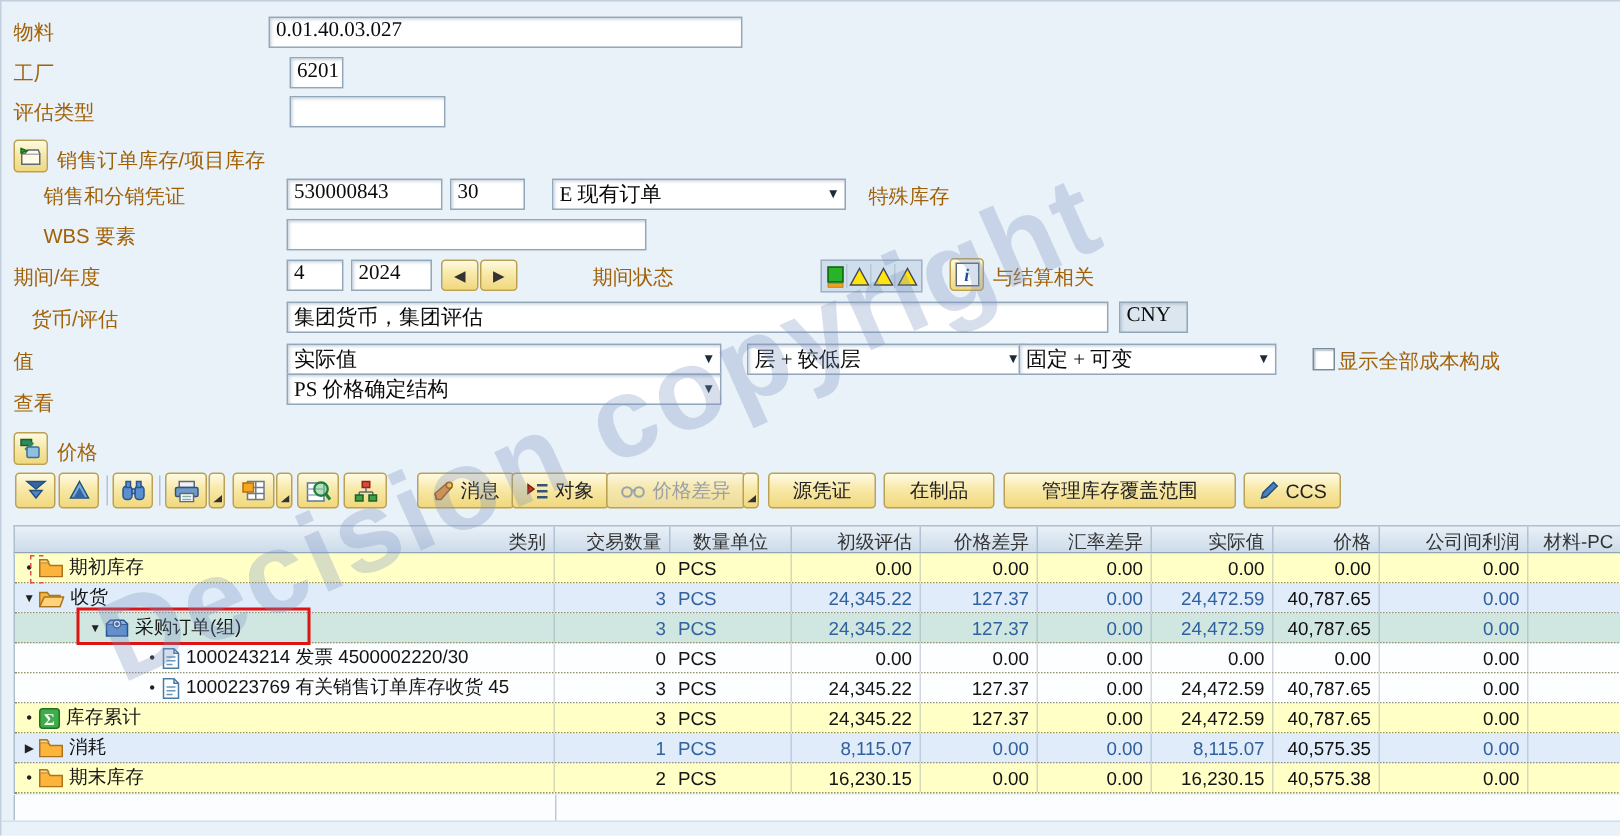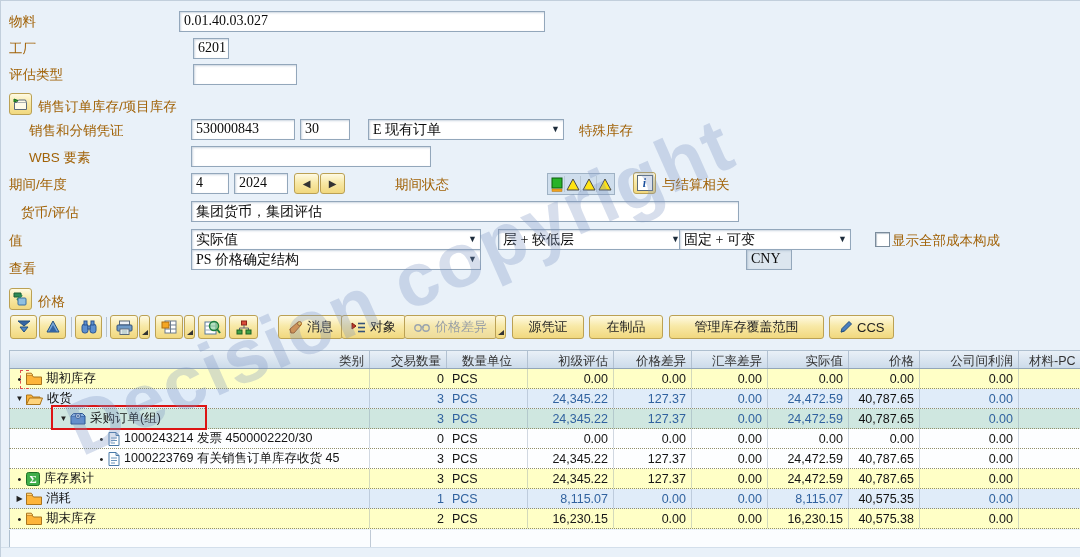--- a/index.html
+++ b/index.html
@@ -3,21 +3,21 @@
 <meta charset="utf-8">
 <style>
   html,body{margin:0;padding:0;}
   body{font-family:"Liberation Sans",sans-serif;}
   #screen{position:relative;width:1080px;height:557px;background:#e9f1f9;overflow:hidden;
           border-top:1px solid #c2cfdc;border-left:1px solid #c2cfdc;box-sizing:border-box;}
   .lbl{position:absolute;font-size:13.5px;color:#a16207;white-space:nowrap;}
   .fld{position:absolute;height:21px;background:#fff;border:1px solid #93a7bb;box-sizing:border-box;
        font-family:"Liberation Serif",serif;font-size:14px;color:#0a0a0a;padding:1px 4px 0;
        box-shadow:inset 1px 1px 2px rgba(140,160,185,.45);white-space:nowrap;overflow:hidden;}
-  .fld.ro{background:#dce6ef;margin-top:48px;}
+  .fld.ro{background:#dce6ef;}
   .combo{padding-right:18px;}
   .combo .arrow{position:absolute;right:3px;top:4px;font-size:9px;color:#1c2b3a;}
   .ybtn{position:absolute;background:linear-gradient(#fefae3,#f8e9a8 45%,#f1d87e);border:1px solid #bba154;
         border-radius:3px;box-sizing:border-box;display:flex;align-items:center;justify-content:center;
         font-size:13px;color:#222;gap:4px;cursor:default;}
   .ybtn.icononly{width:27px;height:24px;}
   .mini{width:11px;height:24px;}
   .mini svg{margin-top:10px;}
   .tbtn{height:24px;padding:0 9px;}
   .tbtn.disabled{color:#9aa0a6;background:linear-gradient(#fcf6dd,#f5e7ac 45%,#eedc9a);}
@@ -64,21 +64,21 @@
   .ibtnbox{width:14px;height:14px;background:#fff;border:1px solid #5a6a7a;display:flex;align-items:center;
            justify-content:center;font-family:"Liberation Serif",serif;font-style:italic;font-weight:bold;
            font-size:12px;color:#1a4f9c;}
 </style>
 </head>
 <body>
 
 <div id="screen">
 
   <span class="lbl" style="left:8px;top:12px">物料</span>
-  <div class="fld" style="left:178px;top:10px;width:366px">0.01.40.03.027</div>
+  <div class="fld" style="left:178px;top:10px;width:316px">0.01.40.03.027</div>
 
   <span class="lbl" style="left:8px;top:39px">工厂</span>
   <div class="fld" style="left:192px;top:37px;width:36px">6201</div>
 
   <span class="lbl" style="left:8px;top:65px">评估类型</span>
   <div class="fld" style="left:192px;top:63px;width:104px"></div>
 
   <div class="ybtn secicon" style="left:8px;top:92px">
     <svg width="15" height="13" viewBox="0 0 15 13">
       <path d="M1.5 4.5 h12 v7 h-12 z" fill="#fffbe8" stroke="#5a6a7a"></path>

